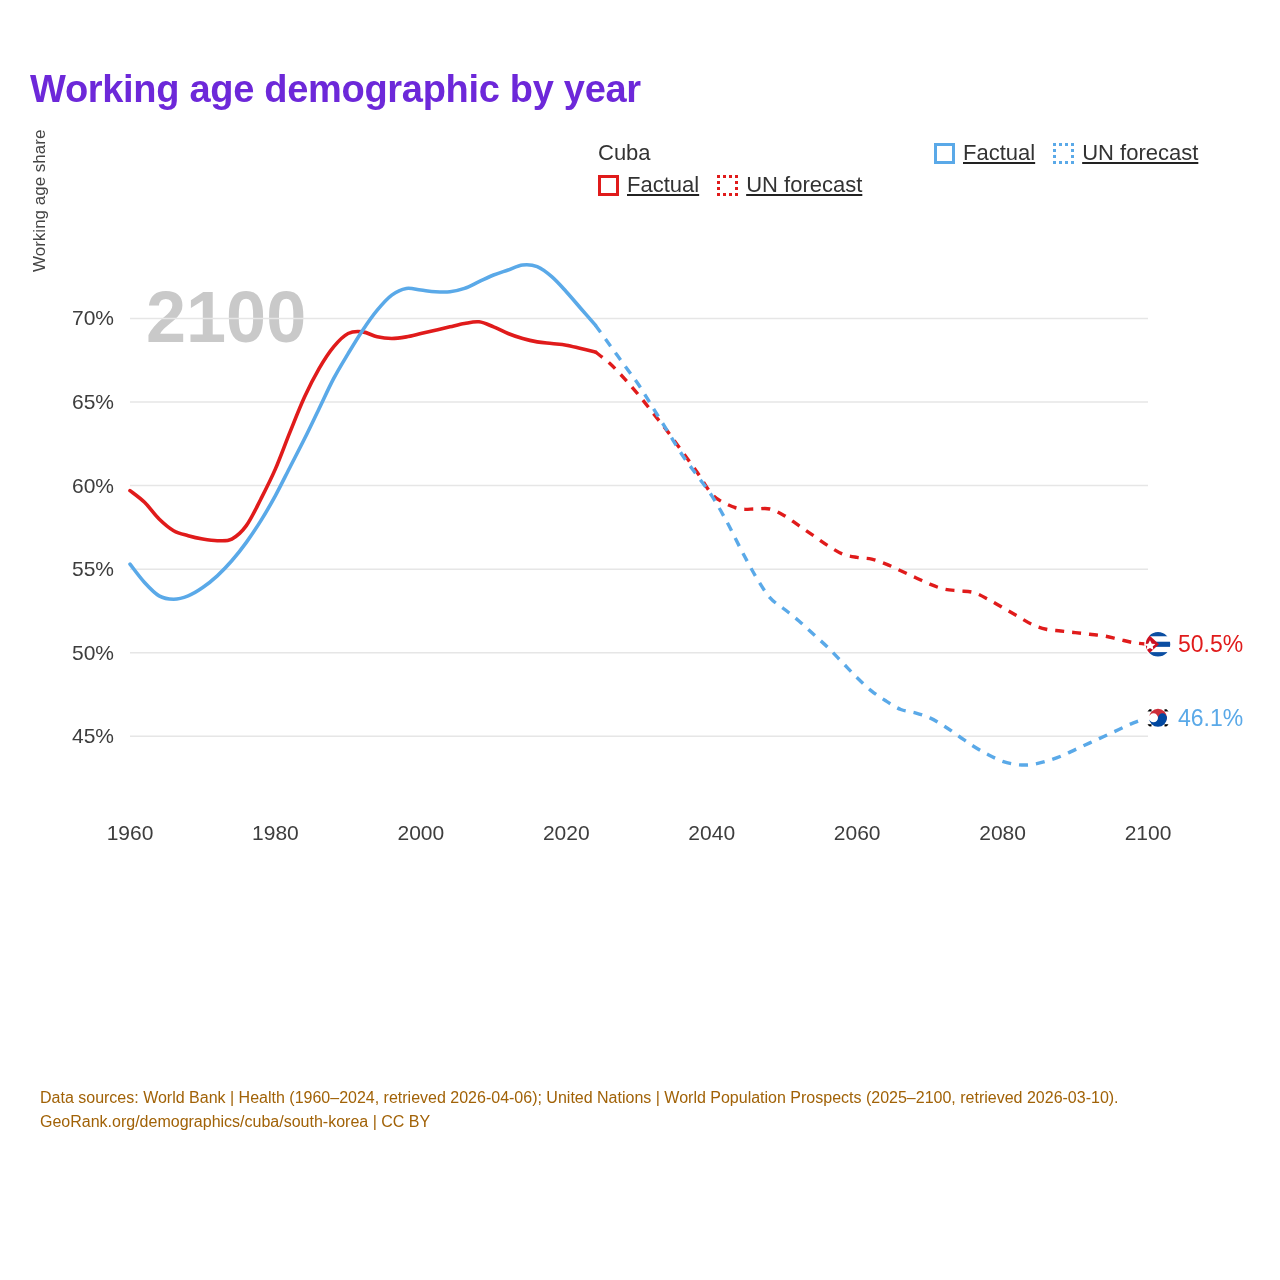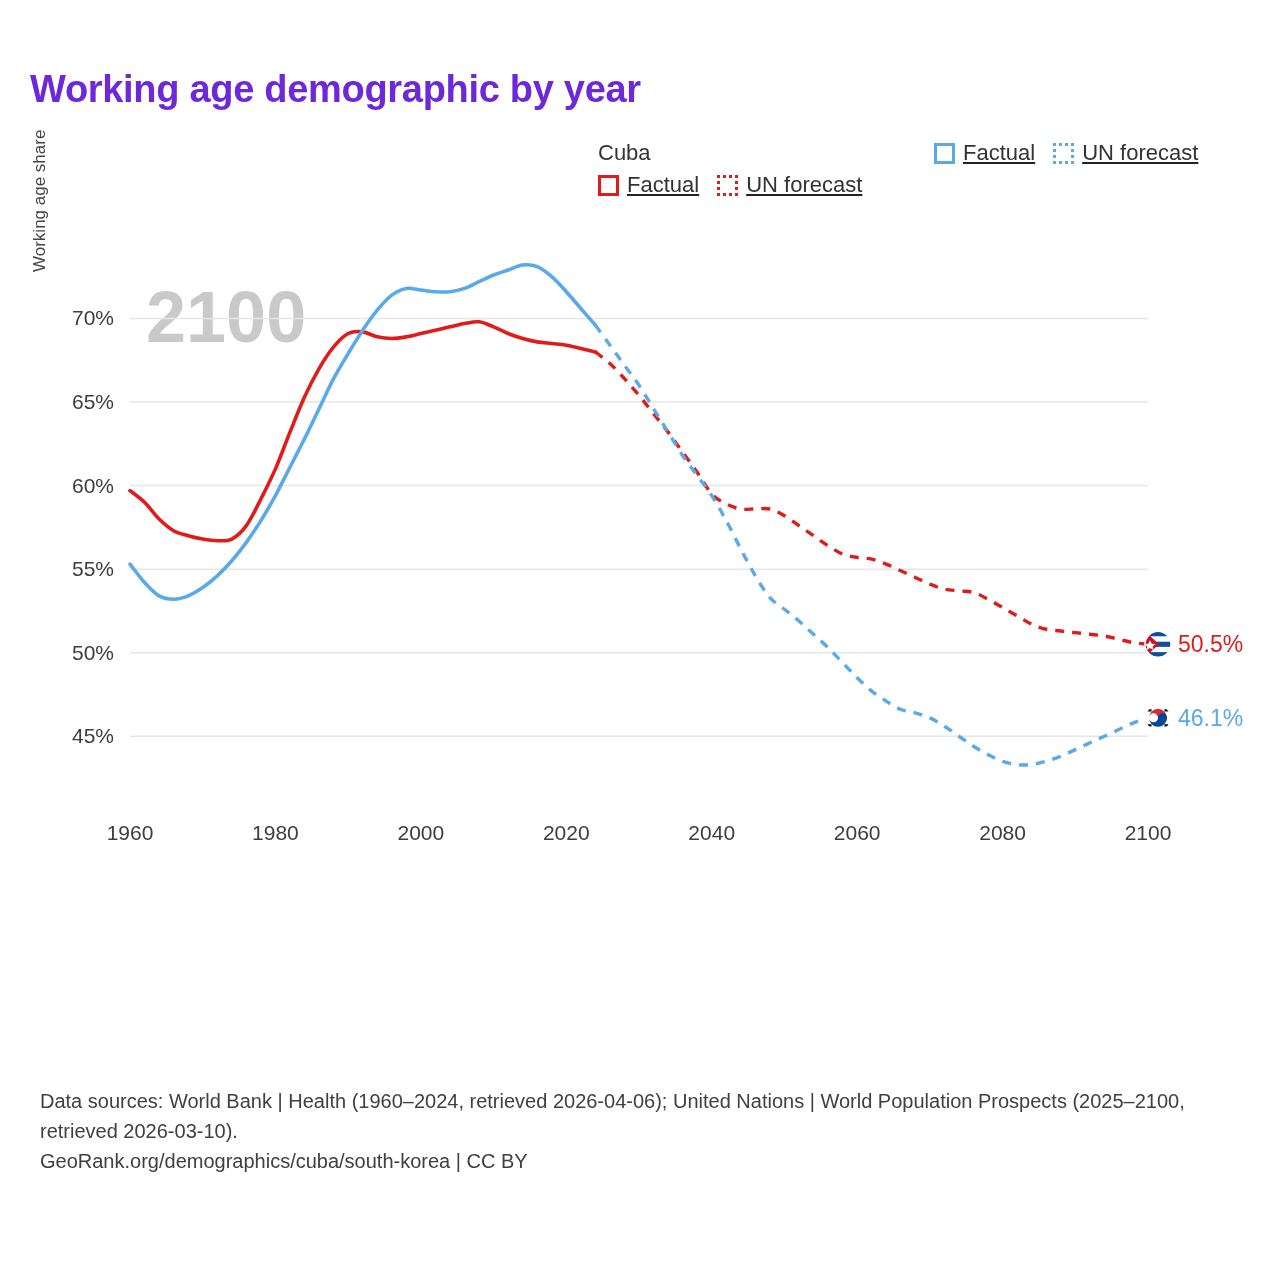--- a/index.html
+++ b/index.html
@@ -117,22 +117,22 @@
   .endlabel {
     font-size: 23px;
     font-family: "Liberation Sans", sans-serif;
   }
   
   .footer {
     position: absolute;
     left: 40px;
     top: 1086px;
     width: 1150px;
-    font-size: 20px;
-    color: #404040;
+    font-size: 16px;
+    color: #a16207;
     line-height: 1.5;
   }
   .footer .line2 {
   }
 </style>
 </head>
 <body>
 
 <div class="page">
 

